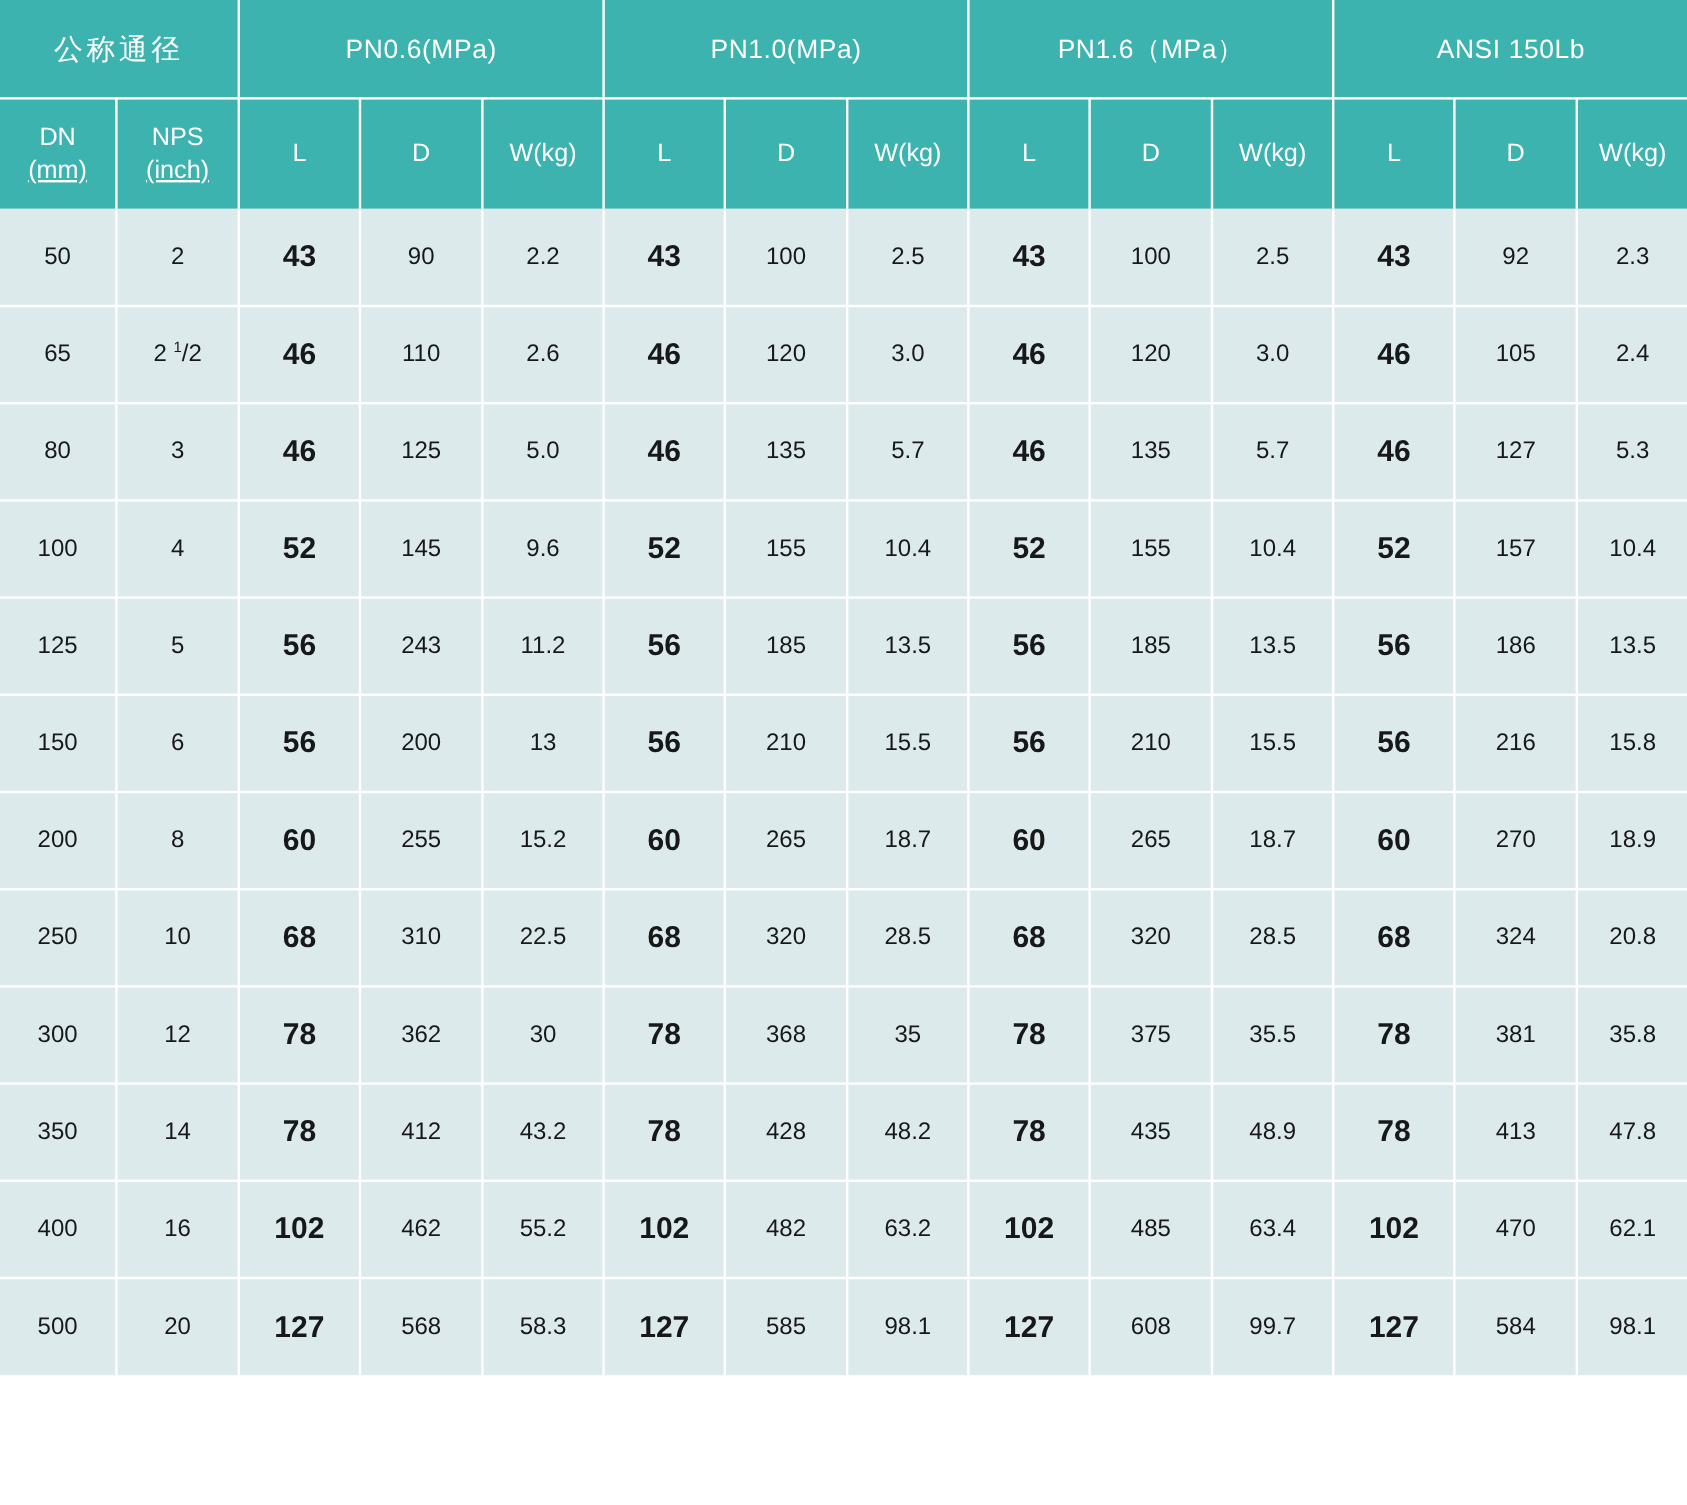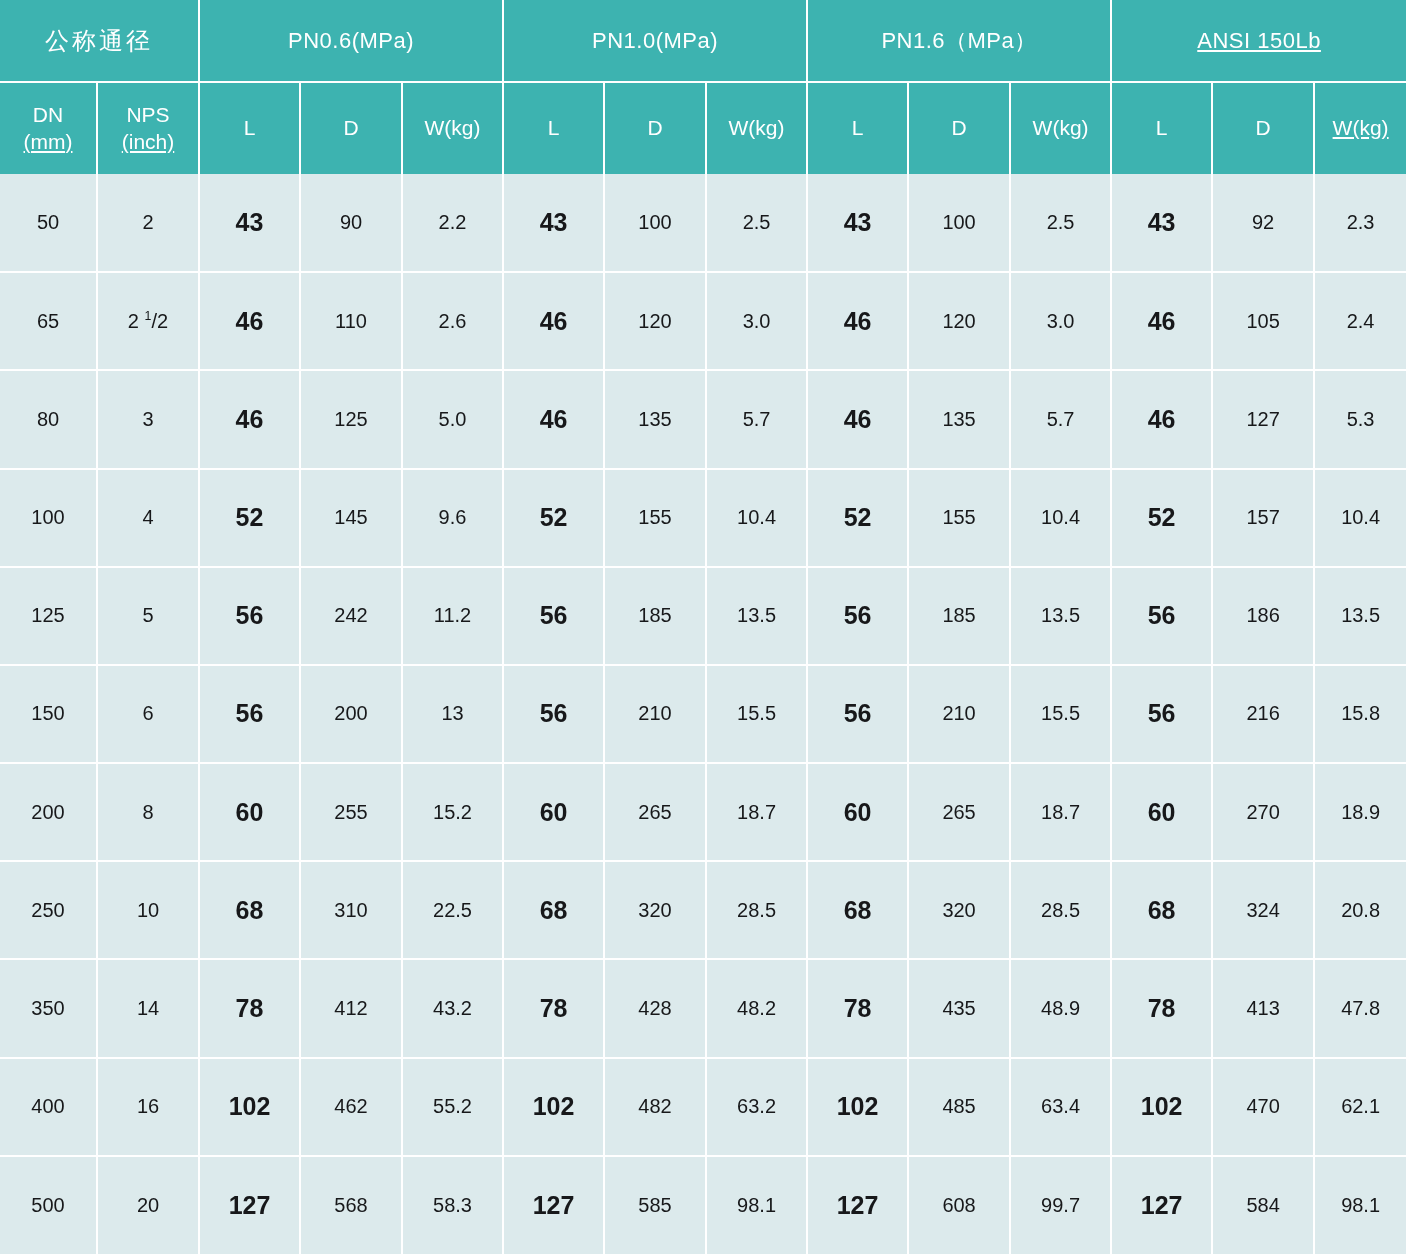--- a/index.html
+++ b/index.html
@@ -8,21 +8,21 @@
     background: #ffffff;
   }
   body {
     width: 1406px;
     height: 1254px;
     font-family: "Liberation Sans", sans-serif;
     overflow: hidden;
   }
   #spec-table {
     width: 1406px;
-    height: 1254px;
+    height: 1109px;
     border-collapse: collapse;
     table-layout: fixed;
   }
   #spec-table th, #spec-table td {
     padding: 0;
     margin: 0;
     text-align: center;
     vertical-align: middle;
     box-sizing: border-box;
   }
@@ -43,21 +43,21 @@
     font-size: 24px;
     letter-spacing: 3px;
   }
   .hdr-sub {
     font-size: 21px;
     height: 92px;
     line-height: 1.25;
     border-bottom: none;
   }
   .hdr-sub .unit { display: block; text-decoration: underline; }
-  .hdr-last { border-right: none; text-decoration: underline; }
+  .hdr-last { border-right: none; }
   
   .cell {
     background: #DCEAEC;
     color: #17181a;
     font-size: 20px;
     border-right: 2px solid #ffffff;
     border-bottom: 2px solid #ffffff;
     height: 81px;
   }
   .cell-last { border-right: none; }
@@ -183,21 +183,21 @@
         <td class="cell">155</td>
         <td class="cell">10.4</td>
         <td class="cell l-col">52</td>
         <td class="cell">157</td>
         <td class="cell cell-last">10.4</td>
       </tr>
       <tr>
         <td class="cell">125</td>
         <td class="cell">5</td>
         <td class="cell l-col">56</td>
-        <td class="cell">242</td>
+        <td class="cell">243</td>
         <td class="cell">11.2</td>
         <td class="cell l-col">56</td>
         <td class="cell">185</td>
         <td class="cell">13.5</td>
         <td class="cell l-col">56</td>
         <td class="cell">185</td>
         <td class="cell">13.5</td>
         <td class="cell l-col">56</td>
         <td class="cell">186</td>
         <td class="cell cell-last">13.5</td>
@@ -242,20 +242,36 @@
         <td class="cell">22.5</td>
         <td class="cell l-col">68</td>
         <td class="cell">320</td>
         <td class="cell">28.5</td>
         <td class="cell l-col">68</td>
         <td class="cell">320</td>
         <td class="cell">28.5</td>
         <td class="cell l-col">68</td>
         <td class="cell">324</td>
         <td class="cell cell-last">20.8</td>
+      </tr>
+      <tr>
+        <td class="cell">300</td>
+        <td class="cell">12</td>
+        <td class="cell l-col">78</td>
+        <td class="cell">362</td>
+        <td class="cell">30</td>
+        <td class="cell l-col">78</td>
+        <td class="cell">368</td>
+        <td class="cell">35</td>
+        <td class="cell l-col">78</td>
+        <td class="cell">375</td>
+        <td class="cell">35.5</td>
+        <td class="cell l-col">78</td>
+        <td class="cell">381</td>
+        <td class="cell cell-last">35.8</td>
       </tr>
       <tr>
         <td class="cell">350</td>
         <td class="cell">14</td>
         <td class="cell l-col">78</td>
         <td class="cell">412</td>
         <td class="cell">43.2</td>
         <td class="cell l-col">78</td>
         <td class="cell">428</td>
         <td class="cell">48.2</td>

